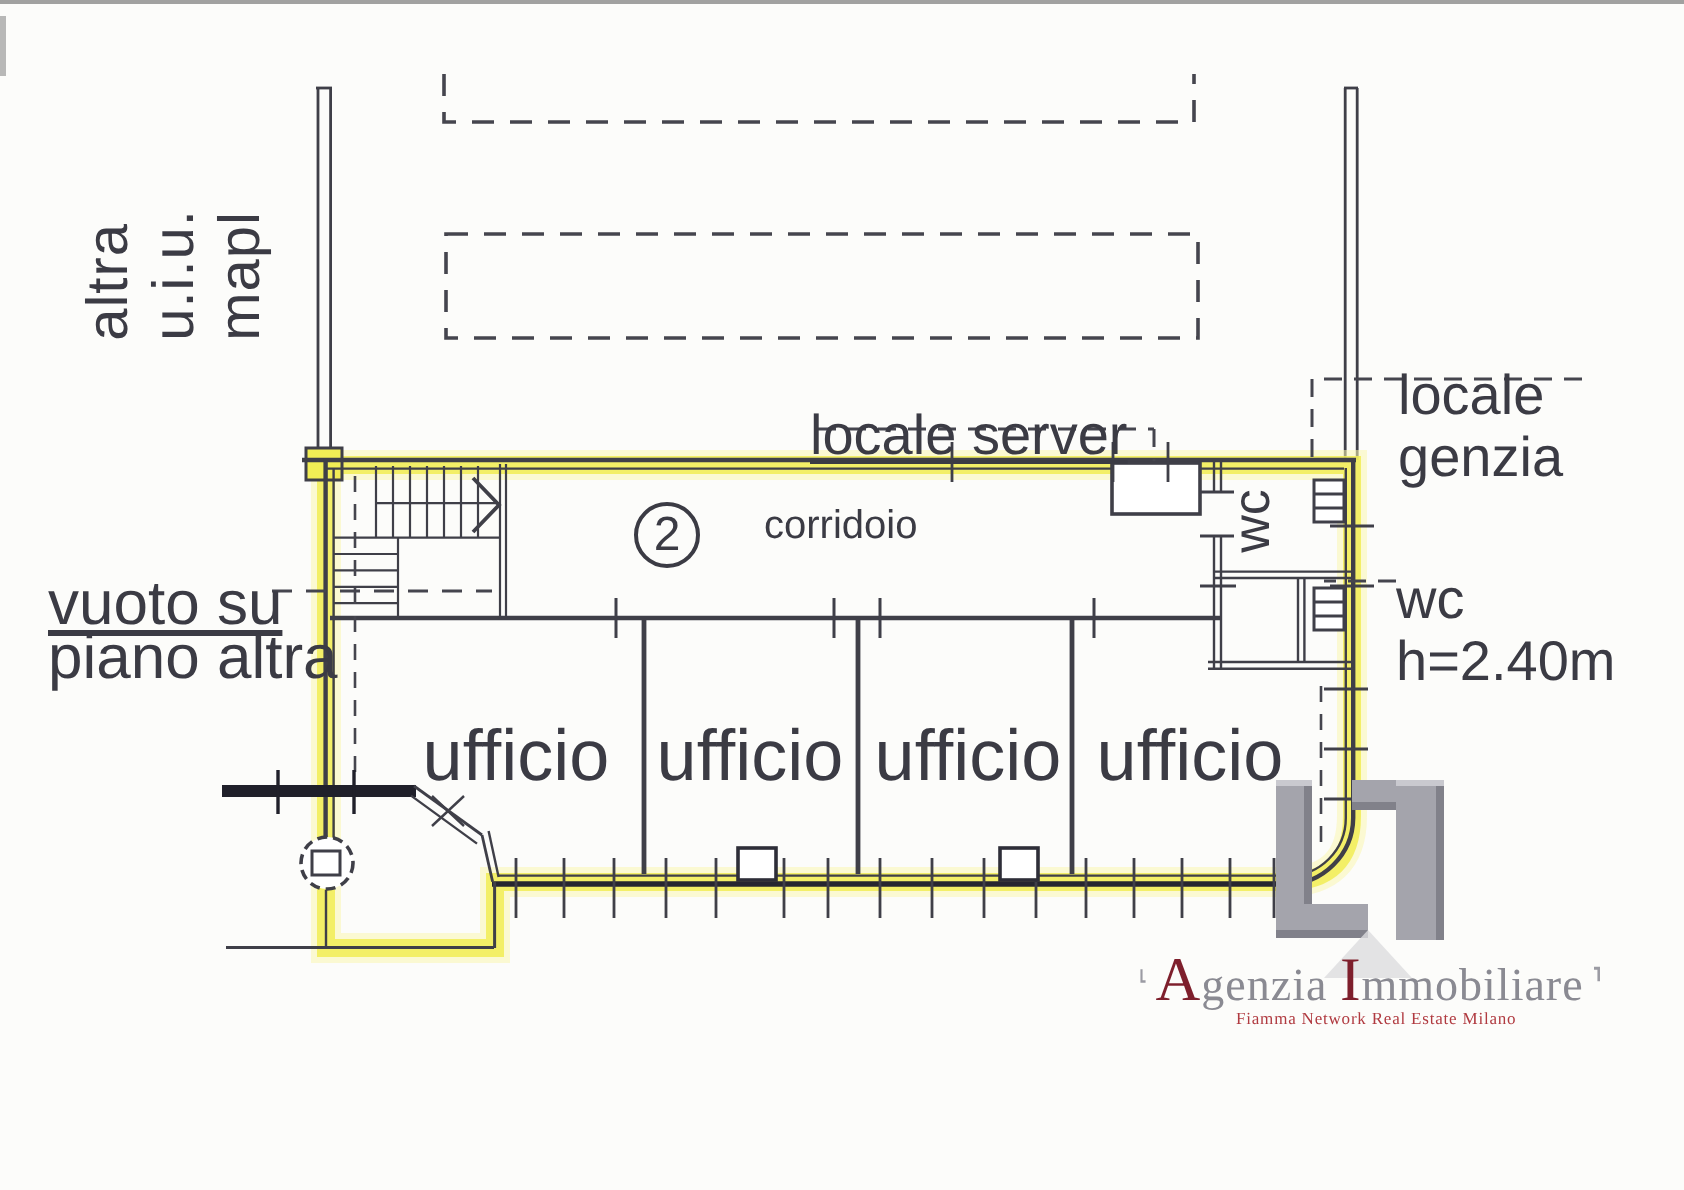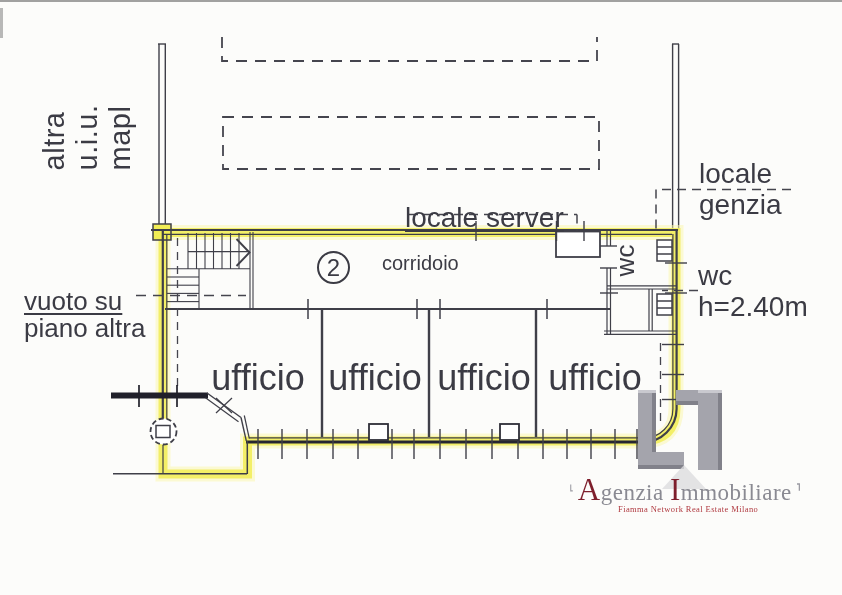--- a/index.html
+++ b/index.html
@@ -7,21 +7,21 @@
          font-family:"Liberation Sans",sans-serif;color:#3b3b44;}
   .stage *{box-sizing:border-box;}
   svg.plan{position:absolute;left:0;top:0;}
   .lbl{position:absolute;white-space:nowrap;color:#3b3b44;}
   .u{text-decoration:underline;text-underline-offset:3px;margin-top:20px;}
   .rot{transform:rotate(-90deg);display:block;}
   .rotbox{position:absolute;display:flex;align-items:center;justify-content:center;}
   .badge{position:absolute;width:33px;height:33px;border:2.2px solid #3b3b44;border-radius:50%;
          text-align:center;line-height:29px;font-size:24px;}
   .office{position:absolute;width:120px;text-align:center;font-size:36px;top:357px;}
-  .caption2{font-size:28px;line-height:31px;}
+  .caption2{font-size:28px;line-height:31px;margin-top:24px;}
   
   .logo{position:absolute;left:570px;top:383px;width:230px;height:140px;}
   .logo .bigicon{position:absolute;left:66px;top:5px;}
   .logo .roof{position:absolute;left:92px;top:82px;}
   .brandrow{position:absolute;left:0;top:86px;width:100%;display:flex;align-items:flex-end;
             justify-content:flex-start;gap:5px;}
   .brandtext{font-family:"Liberation Serif",serif;letter-spacing:.5px;white-space:nowrap;line-height:1;}
   .brandtext .init{font-size:31px;}
   .brandtext .rest{font-size:23px;}
   .tagline{position:absolute;top:121px;left:18px;width:100%;padding-left:30px;
@@ -198,21 +198,21 @@
         <line x1="657" y1="301" x2="672" y2="301"></line>
           <line x1="657" y1="308" x2="672" y2="308"></line>
       </g>
     </g>
   </svg>
 
   <div class="rotbox" style="left:70px;top:30px;width:36px;height:214px;">
     <span class="rot" style="font-size:29px;letter-spacing:.5px;">altra u.i.u. mapl</span>
   </div>
 
-  <div class="lbl" style="left:24px;top:268px;font-size:26px;line-height:27px;">
+  <div class="lbl" style="left:24px;top:268px;font-size:31px;line-height:27px;">
     <div class="u">vuoto su</div>
     <div>piano altra</div>
   </div>
 
   <div class="lbl u" style="left:405px;top:182px;font-size:28px;">locale server</div>
 
   <div class="badge" style="left:317px;top:251px;">2</div>
   <div class="lbl" style="left:350px;top:252px;font-size:20px;margin-left:32px;">corridoio</div>
 
   <div class="office" style="left:198px;">ufficio</div>

